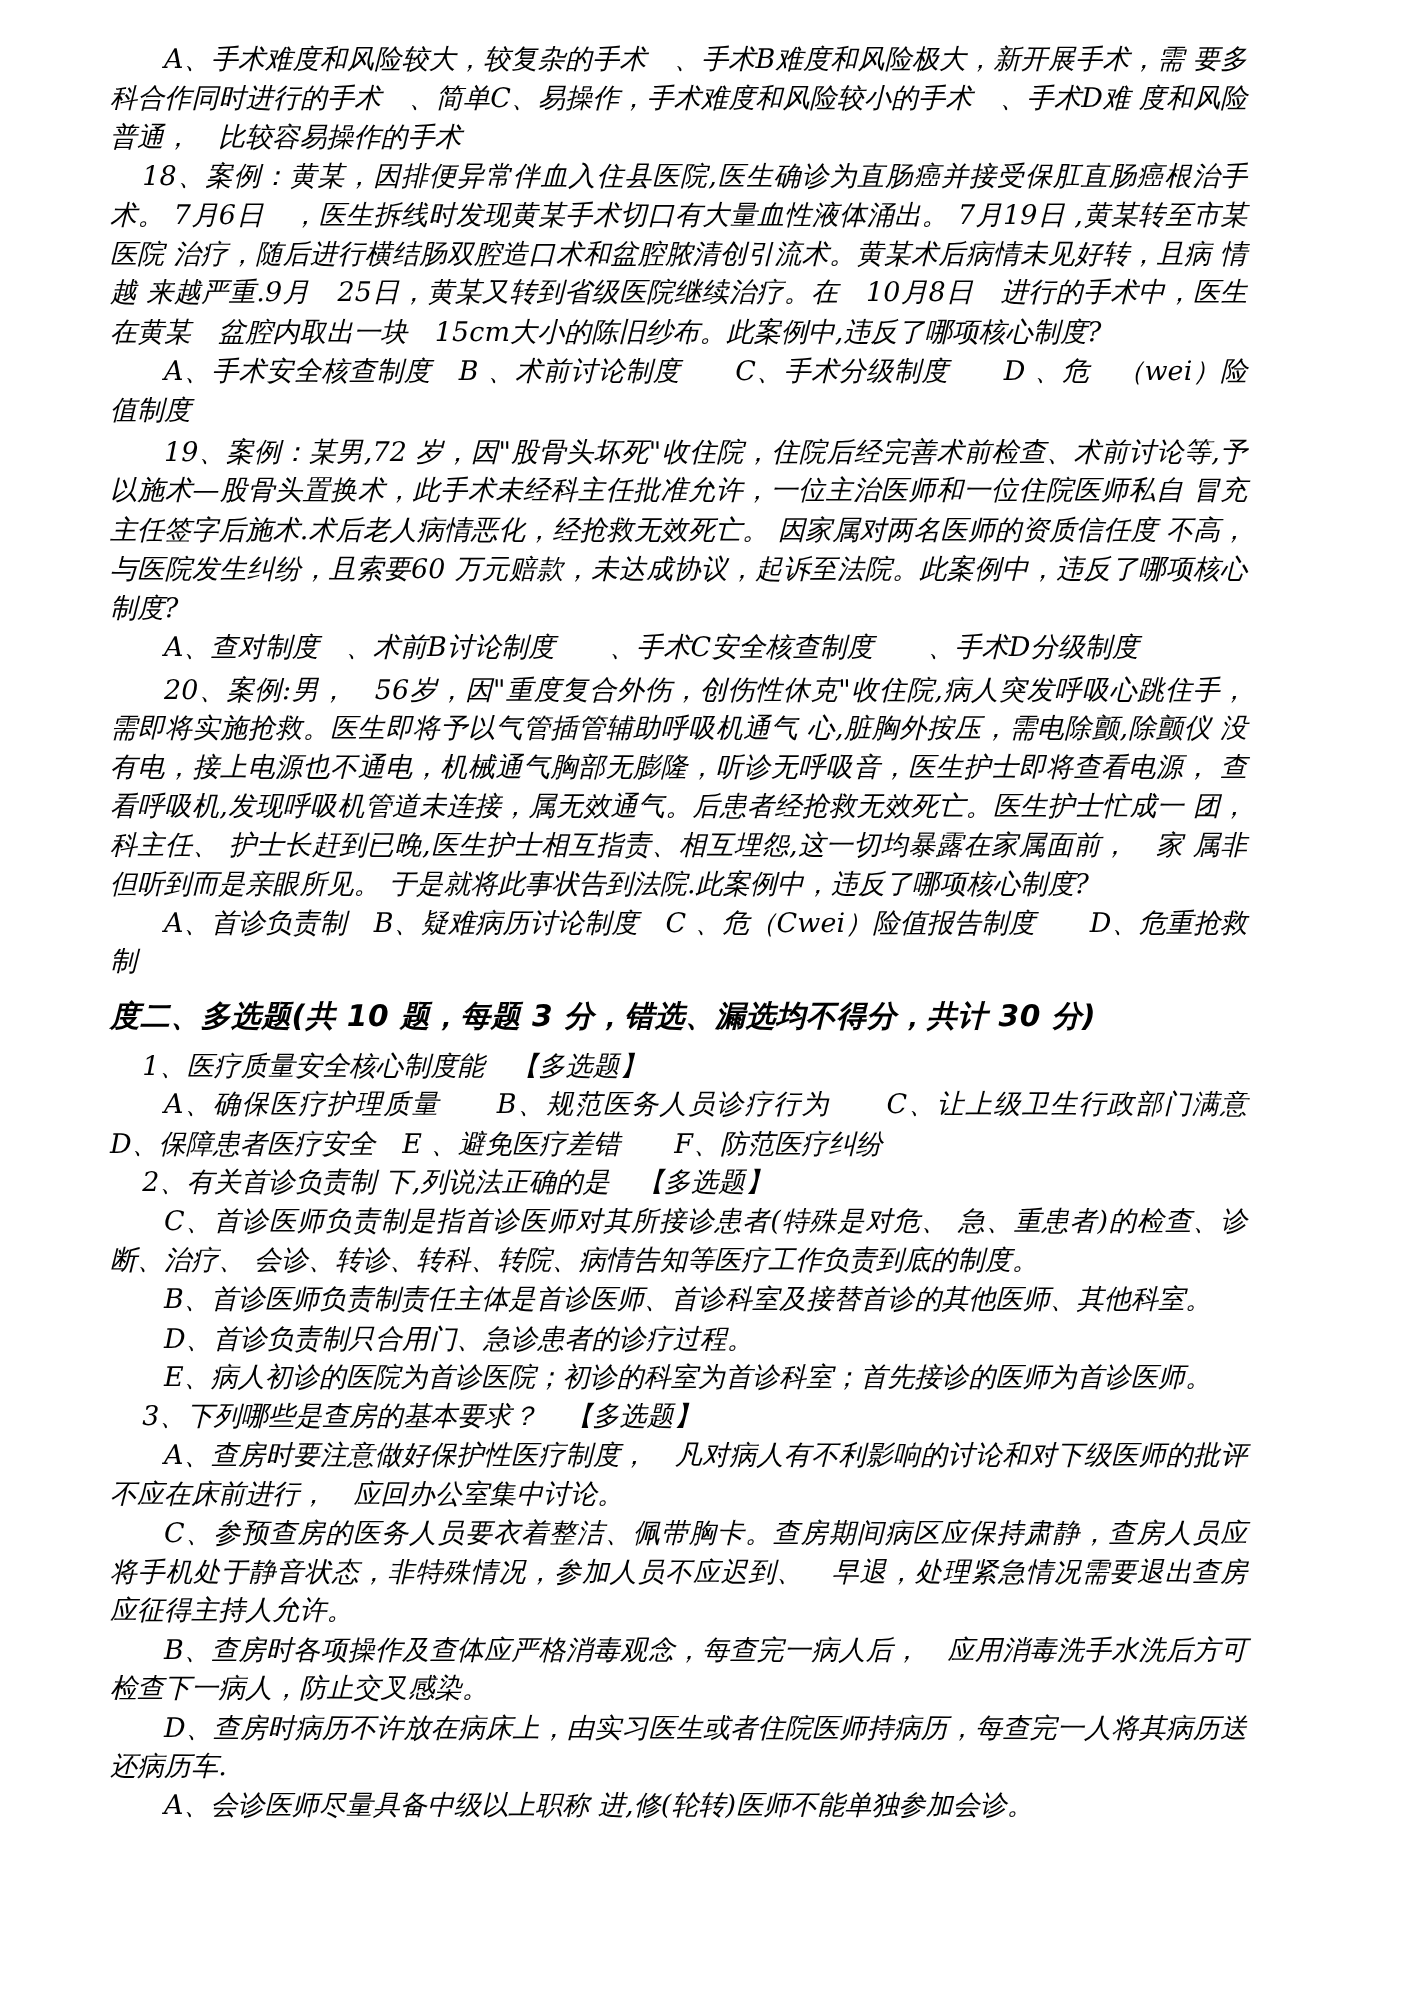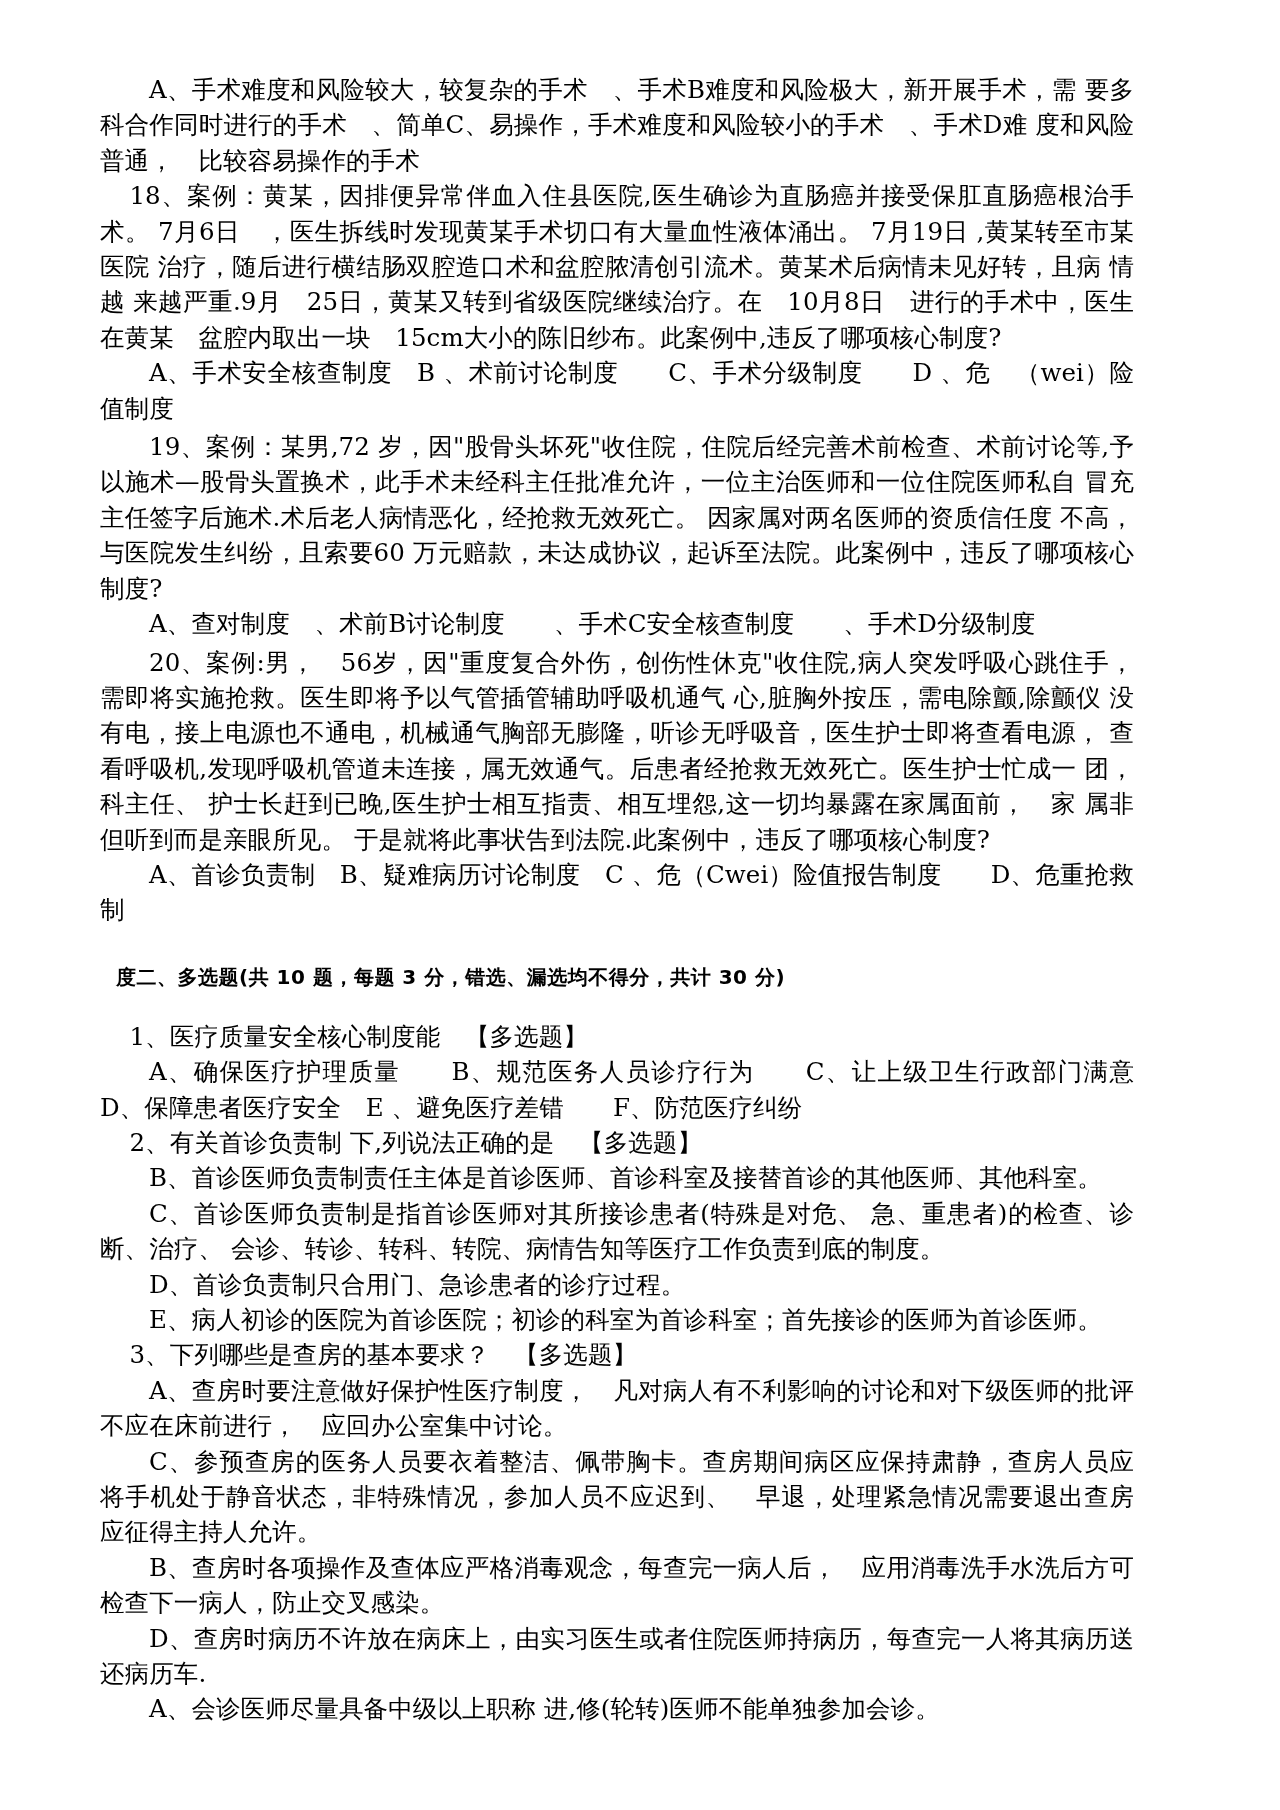--- a/index.html
+++ b/index.html
@@ -12,22 +12,23 @@
     height: 1810px;
     font-family: "DejaVu Serif", "Liberation Serif", serif;
     color: #000000;
     -webkit-font-smoothing: none;
   }
   .page {
     position: relative;
     width: 1232px;
     height: 1810px;
     box-sizing: border-box;
-    padding: 72px 98px 0 100px;
+    padding: 36px 98px 0 100px;
     overflow: hidden;
+    font-style: italic;
   }
   .doc-body {
     font-size: 24.5px;
     line-height: 35.4px;
     text-align: justify;
     text-justify: inter-ideograph;
     letter-spacing: 0.1px;
   }
   p.para {
     margin: 0;
@@ -35,24 +36,24 @@
     text-indent: 0;
   }
   
   p.indent {
     text-indent: 2em;
   }
   p.indent1 {
     text-indent: 1.2em;
   }
   .section-head {
-    margin: 16px;
+    margin: 0;
     padding: 0;
     font-weight: bold;
-    font-size: 20px;
+    font-size: 27px;
     line-height: 46px;
     font-family: "DejaVu Sans", "Liberation Sans", sans-serif;
     letter-spacing: 0.5px;
   }
   .gap-sm { height: 3px; }
   .gap-md { height: 10px; }
 </style>
 </head>
 <body>
 
@@ -83,23 +84,23 @@
 
     <div class="gap-sm"></div>
 
     <p class="para indent1">1、医疗质量安全核心制度能　【多选题】</p>
 
     <p class="para indent">A、确保医疗护理质量　　B、规范医务人员诊疗行为　　C、让上级卫生行政部门满意　D、保障患者医疗安全　E 、避免医疗差错　　F、防范医疗纠纷</p>
 
     <p class="para indent1">2、有关首诊负责制 下,列说法正确的是　【多选题】</p>
 
 
+    <p class="para indent">C、首诊医师负责制是指首诊医师对其所接诊患者(特殊是对危、 急、重患者)的检查、诊断、治疗、 会诊、转诊、转科、转院、病情告知等医疗工作负责到底的制度。</p>
+
     <p class="para indent">B、首诊医师负责制责任主体是首诊医师、首诊科室及接替首诊的其他医师、其他科室。</p>
-
-    <p class="para indent">C、首诊医师负责制是指首诊医师对其所接诊患者(特殊是对危、 急、重患者)的检查、诊断、治疗、 会诊、转诊、转科、转院、病情告知等医疗工作负责到底的制度。</p>
 
     <p class="para indent">D、首诊负责制只合用门、急诊患者的诊疗过程。</p>
 
     <p class="para indent">E、病人初诊的医院为首诊医院；初诊的科室为首诊科室；首先接诊的医师为首诊医师。</p>
 
 
     <p class="para indent1">3、下列哪些是查房的基本要求？　【多选题】</p>
 
     <p class="para indent">A、查房时要注意做好保护性医疗制度，　凡对病人有不利影响的讨论和对下级医师的批评不应在床前进行，　应回办公室集中讨论。</p>
 

